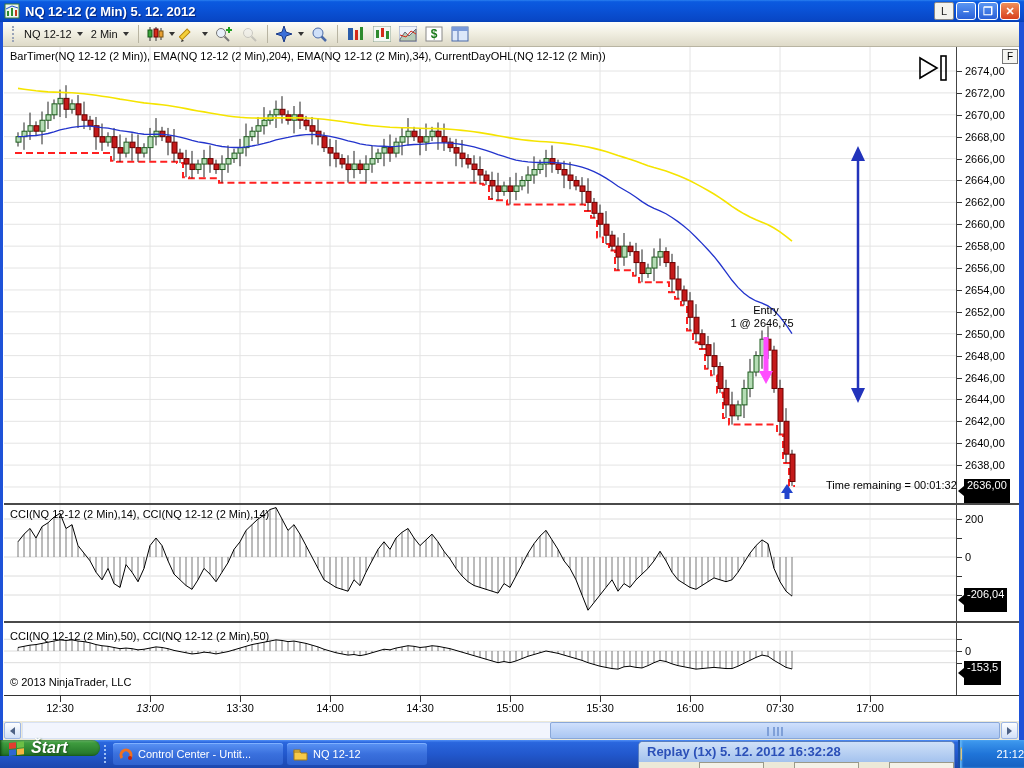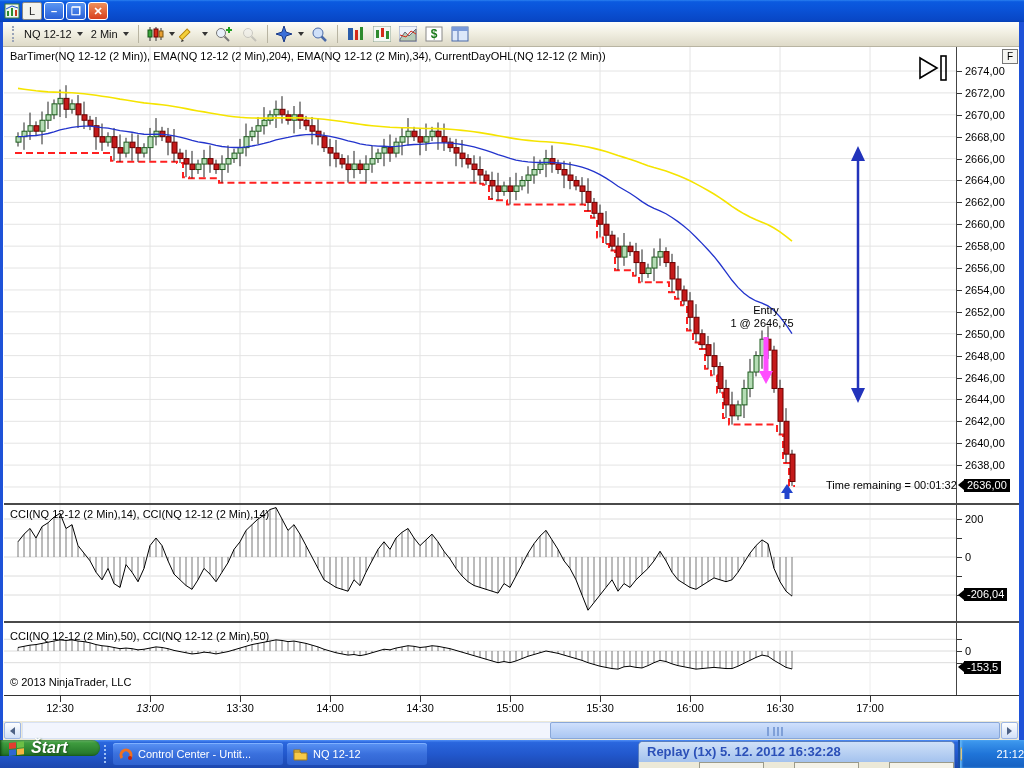--- a/index.html
+++ b/index.html
@@ -39,21 +39,21 @@
   #client { position:absolute; left:3px; top:47px; width:1016px; height:674px; background:#fff; }
   .panel-svg { position:absolute; left:1px; }
   #indicator-label, .cci-label { position:absolute; left:7px; font-size:11px; color:#000; white-space:nowrap; z-index:5; }
   #copyright { position:absolute; left:7px; top:629px; font-size:11px; color:#000; z-index:5; }
   .h-divider { position:absolute; left:1px; width:1015px; height:2px; background:#4a4a4a; z-index:4; }
   #axis-col { position:absolute; left:953px; top:0; width:62px; height:648px;
     border-left:1px solid #444; background:#fff; z-index:3; }
   #overlay { position:absolute; inset:0; pointer-events:none; z-index:6; }
   .tick-label { position:absolute; font-size:11px; color:#000; white-space:nowrap; }
   .tick-mark { position:absolute; width:5px; height:1px; background:#333; }
-  .px-box { position:absolute; background:#000; color:#fff; font-size:11px; padding:0 3px 1px 3px; }
+  .px-box { position:absolute; background:#000; color:#fff; font-size:11px; padding:0 3px 12px 3px; }
   .px-box .tip { position:absolute; left:-6px; top:50%; margin-top:-5px; width:0; height:0;
     border-top:5px solid transparent; border-bottom:5px solid transparent; border-right:6px solid #000; }
   #f-btn { position:absolute; left:1001px; top:2px; width:16px; height:15px; background:#f6f6f2;
     border:1px solid #777; font-size:10px; text-align:center; line-height:13px; color:#000; z-index:7; }
   #time-remaining { position:absolute; left:823px; top:432px; font-size:11px; color:#000; z-index:6; }
   #time-axis { position:absolute; left:1px; top:648px; width:1015px; height:26px;
     border-top:1px solid #333; background:#fff; }
   .t-label { position:absolute; top:6px; width:40px; text-align:center; font-size:11px; color:#000; }
   .t-tick { position:absolute; top:0; width:1px; height:6px; background:#333; }
 
@@ -103,20 +103,21 @@
 <div id="stage">
 
   <div id="titlebar">
     <svg width="16" height="16">
       <rect x="1" y="1" width="14" height="14" fill="#eef6ee" stroke="#3a7a3a"></rect>
       <rect x="3" y="8" width="2" height="5" fill="#2e8b2e"></rect>
         <rect x="7" y="5" width="2" height="8" fill="#2e8b2e"></rect>
       <rect x="11" y="7" width="2" height="6" fill="#c43a1a"></rect>
         <path d="M2 6 L8 3 L14 5" stroke="#2255cc" fill="none"></path>
     </svg>
+    <span id="title-text">NQ 12-12 (2 Min)  5. 12. 2012</span>
     <div class="cap-btn lock">L</div>
     <div class="cap-btn">–</div>
     <div class="cap-btn">❐</div>
     <div class="cap-btn close">✕</div>
   </div>
 
   <div id="win-frame"></div>
 
   <div id="toolbar">
     <div class="grip"></div>
@@ -833,21 +834,21 @@
         <div class="t-label" style="left: 306px;">14:00</div>
         <div class="t-tick" style="left: 416px;"></div>
         <div class="t-label" style="left: 396px;">14:30</div>
         <div class="t-tick" style="left: 506px;"></div>
         <div class="t-label" style="left: 486px;">15:00</div>
         <div class="t-tick" style="left: 596px;"></div>
         <div class="t-label" style="left: 576px;">15:30</div>
         <div class="t-tick" style="left: 686px;"></div>
         <div class="t-label" style="left: 666px;">16:00</div>
         <div class="t-tick" style="left: 776px;"></div>
-        <div class="t-label" style="left: 756px;">16:30</div>
+        <div class="t-label" style="left: 756px;">07:30</div>
         <div class="t-tick" style="left: 866px;"></div>
         <div class="t-label" style="left: 846px;">17:00</div>
       </div>
     <div id="overlay">
         <div class="tick-mark" style="left: 954px; top: 24px;"></div>
         <div class="tick-label" style="left: 962px; top: 18px;">2674,00</div>
         <div class="tick-mark" style="left: 954px; top: 45.894px;"></div>
         <div class="tick-label" style="left: 962px; top: 39.894px;">2672,00</div>
         <div class="tick-mark" style="left: 954px; top: 67.788px;"></div>
         <div class="tick-label" style="left: 962px; top: 61.788px;">2670,00</div>

